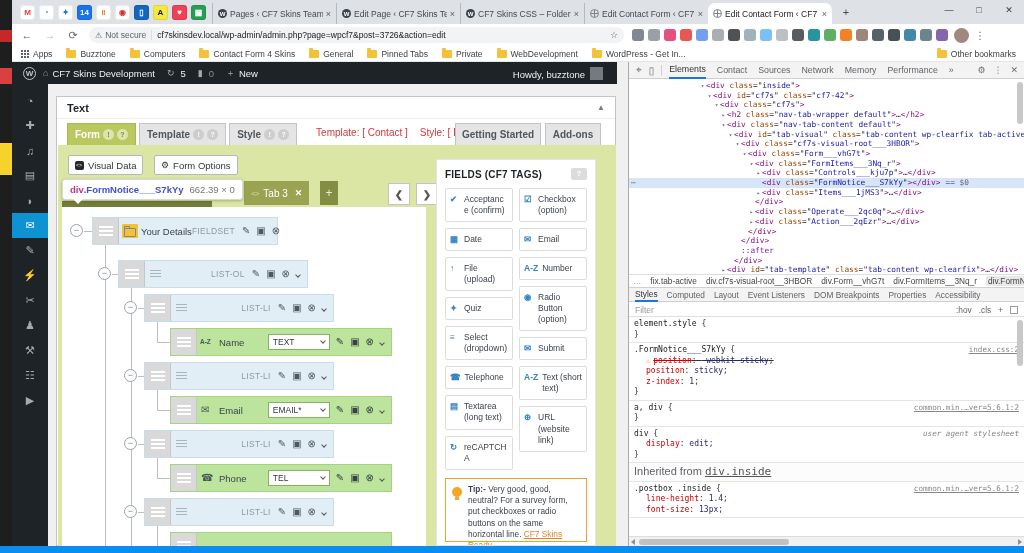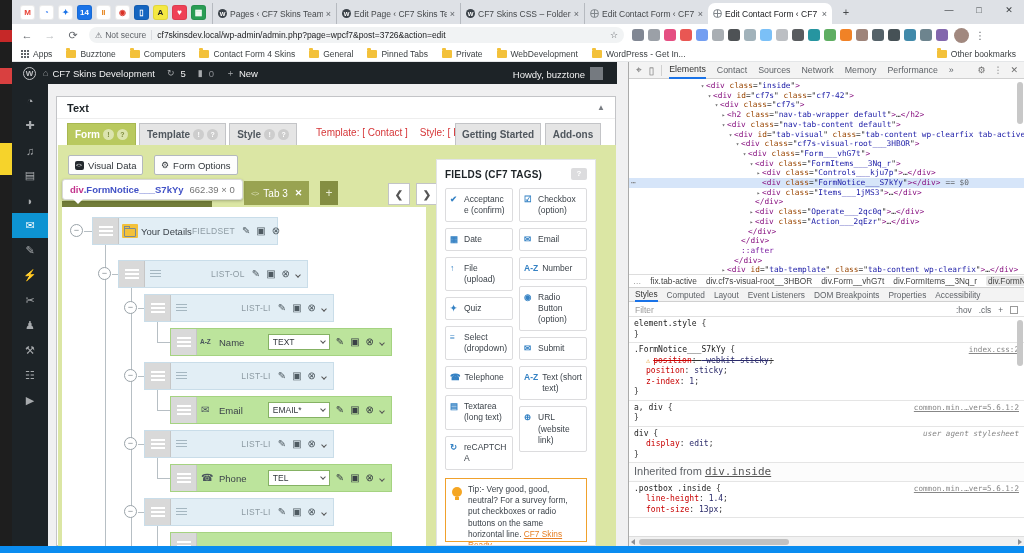--- a/index.html
+++ b/index.html
@@ -165,21 +165,21 @@
   .fphelp{margin-left:auto;width:16px;height:12px;background:#dcdcde;color:#fff;font-size:8px;font-weight:bold;text-align:center;line-height:12px;border-radius:2px}
   .fpcols{display:flex;gap:6px}
   .fpcol{display:flex;flex-direction:column;gap:6px;width:68px}
   .fbtn{border:1px solid #dcdcde;border-radius:2px;background:#fff;display:flex;align-items:flex-start;padding:5px 4px;gap:4px}
   .fbic{color:#3582c4;font-size:8.5px;line-height:1.2;flex:none;min-width:10px;font-weight:bold}
   .fblabel{font-size:8.5px;color:#3c434a;line-height:1.3;word-break:break-word}
   .tipbox{position:absolute;left:8px;top:318px;width:142px;height:64px;border:1px solid #f0a12c;background:#fff;padding:5px 6px 5px 22px}
   .bulb{position:absolute;left:6px;top:8px;width:10px;height:10px;background:#f5a623;border-radius:50%}
   .bulb::after{content:"";position:absolute;left:3px;top:10px;width:4px;height:3px;background:#f5a623}
   .tiptext{font-size:8.3px;color:#3c434a;line-height:1.35}
-  .tiplabel{font-weight:normal}
+  .tiplabel{font-weight:bold}
   .tiplink{color:#e67e22;text-decoration:underline}
 
   
   .devtools{position:absolute;left:616px;top:0;width:396px;height:484px;background:#fff;border-left:1px solid #aaa;font-size:9px;color:#333}
   .dtbar{position:absolute;left:0;top:0;width:100%;height:17px;background:#f3f3f3;border-bottom:1px solid #d0d0d0;display:flex;align-items:center}
   .dtic{color:#6e6e6e;font-size:10px;margin-left:7px}
   .dtsep{width:1px;height:11px;background:#d0d0d0;margin:0 7px}
   .dttab{font-size:8.8px;color:#5f6368;margin-right:11px;height:17px;display:flex;align-items:center;white-space:nowrap}
   .dttab.active{color:#333;border-bottom:2px solid #1a73e8}
   .dtright{margin-left:auto;display:flex;align-items:center;gap:8px;margin-right:6px}

